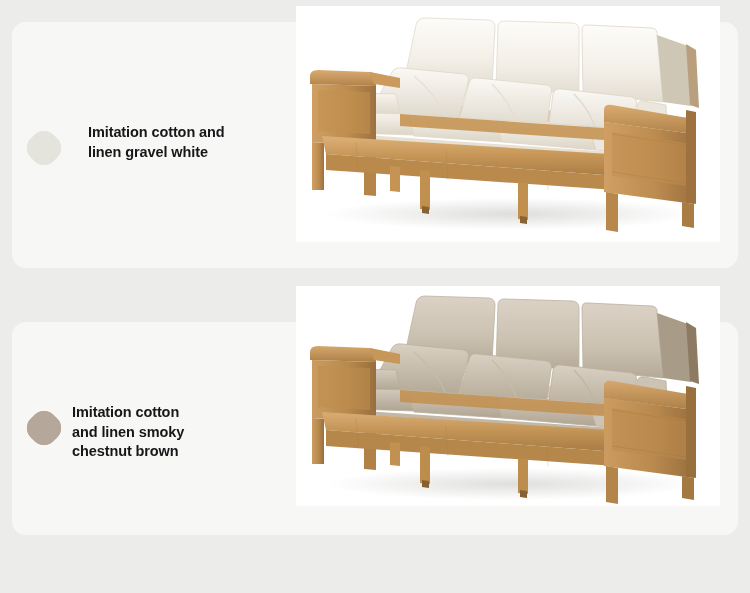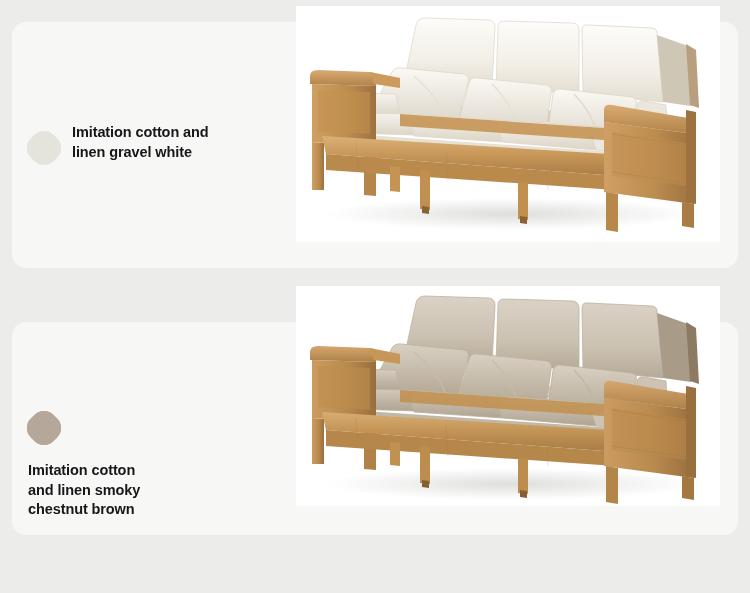--- a/index.html
+++ b/index.html
@@ -34,21 +34,21 @@
 
   
   .label-block {
     position: absolute;
     display: flex;
     align-items: flex-start;
     gap: 12px;
     z-index: 5;
   }
   .label-block.lb-1 { left: 28px; top: 118px; }
-  .label-block.lb-2 { left: 28px; top: 398px; flex-direction: column; }
+  .label-block.lb-2 { left: 28px; top: 398px; }
 
   .swatch {
     width: 32px;
     height: 32px;
     flex: 0 0 32px;
     border-radius: 42% 42% 42% 42% / 42% 42% 42% 42%;
     transform: rotate(45deg);
     margin-top: 14px;
     position: relative;
   }
@@ -196,21 +196,21 @@
       <path d="M386 196 L398 198 L398 222 L386 220 Z" fill="#a87c43"></path>
 
       <path d="M390 104 L400 106 L400 198 L390 196 Z" fill="#9d7240"></path>
 
       <path d="M104 108 L308 122 L308 134 L104 120 Z" fill="#c59454" opacity="0.9"></path>
     </svg>
   </div>
 
   <div class="label-block lb-1">
     <div class="swatch" style="background:#e4e4dd"></div>
-    <div class="label-text" style="color: rgb(23, 23, 26);">Imitation cotton and
+    <div class="label-text" style="color: rgb(23, 23, 26); margin-left: 16px;">Imitation cotton and
 linen gravel white</div>
   </div>
 
   <div class="variant-card card-2" style="background: rgb(247, 247, 245);"></div>
 
   <div class="sofa-wrap sw-2">
     <div class="plate"></div>
     <svg viewBox="0 0 424 220" preserveAspectRatio="none">
       <defs>
         <linearGradient id="g2cush" x1="0" y1="0" x2="0" y2="1">

